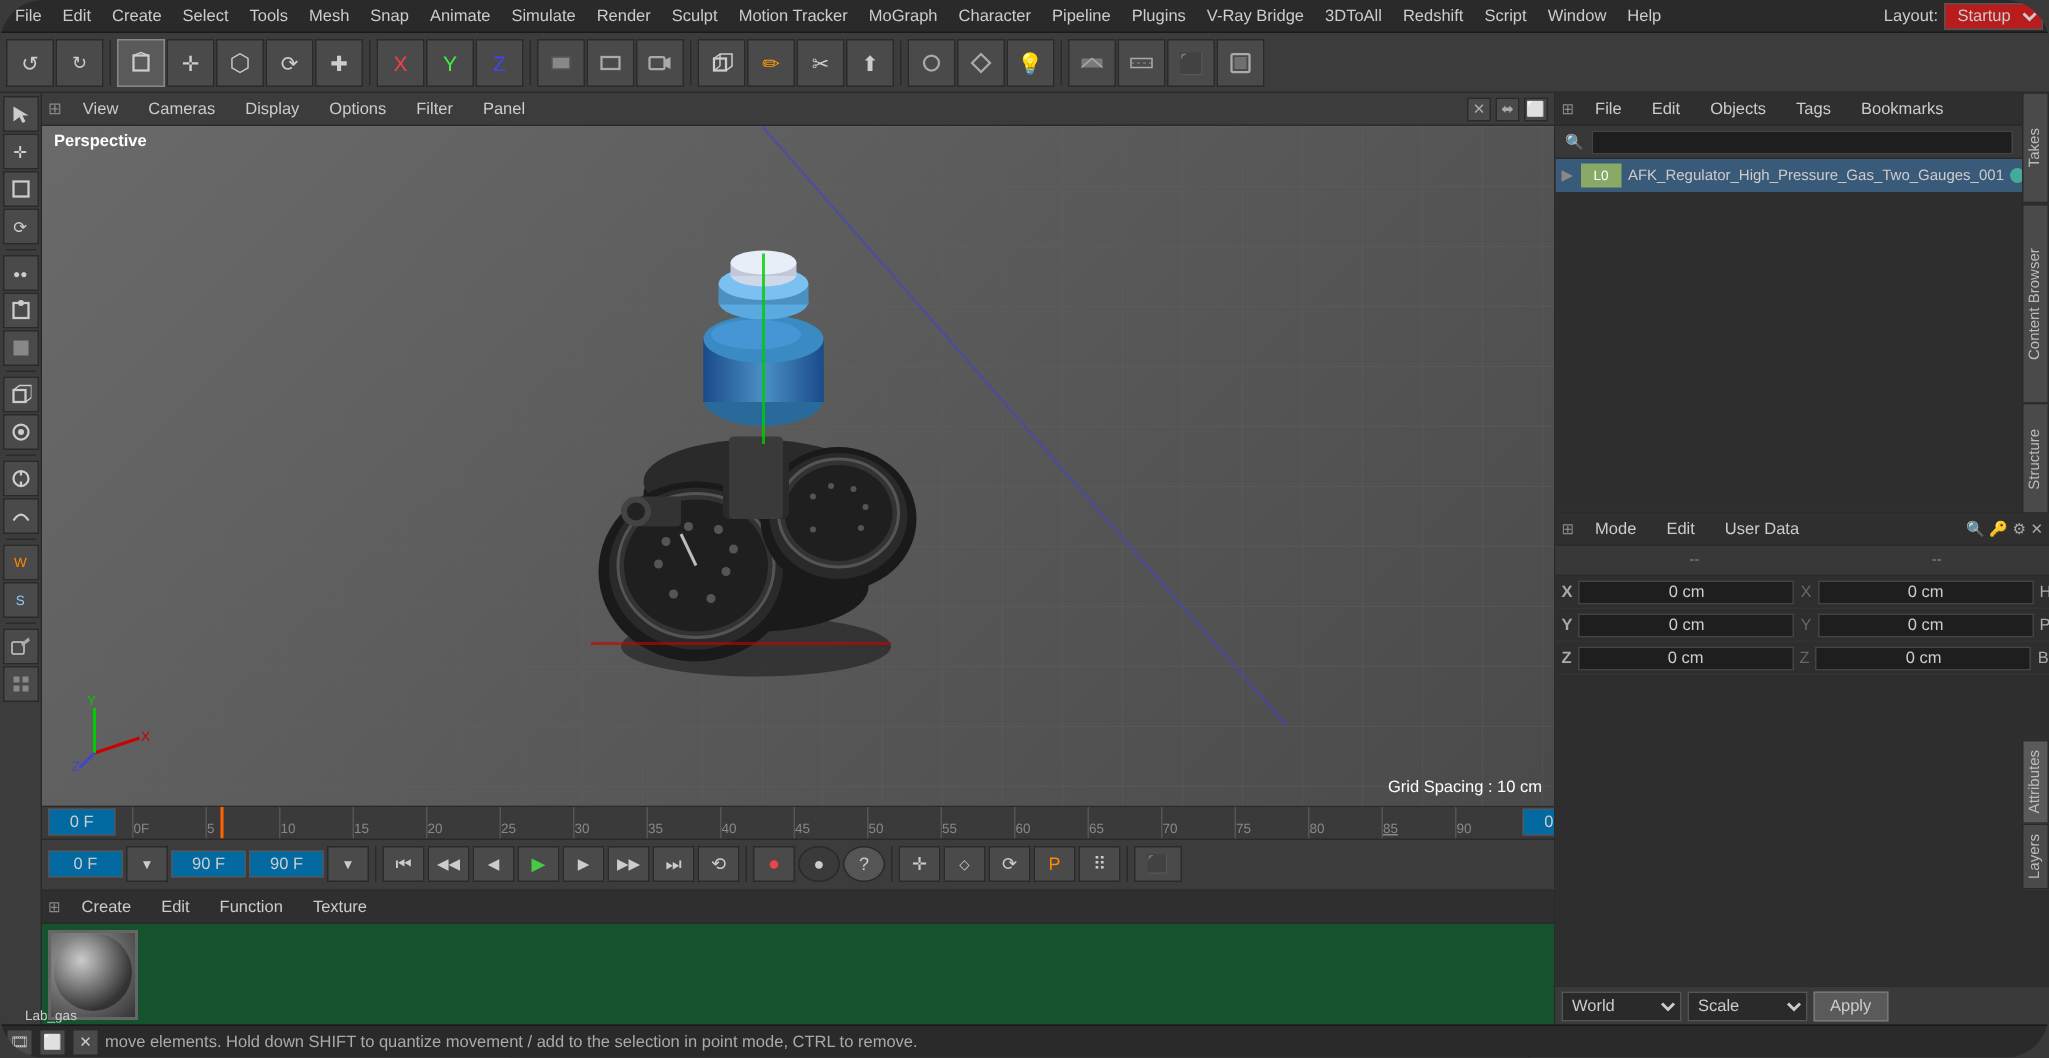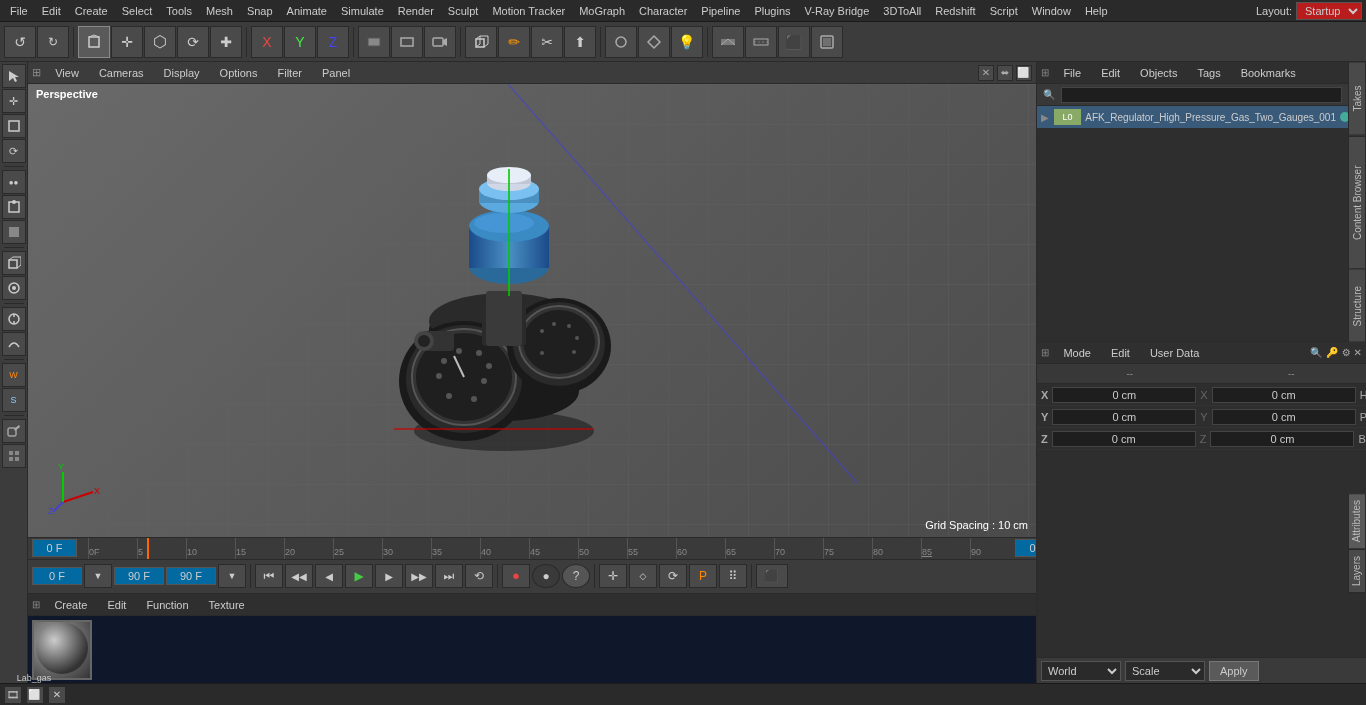--- a/index.html
+++ b/index.html
@@ -83,38 +83,38 @@
     
     #attr-bottom { display: flex; align-items: center; height: 26px; background: #3a3a3a; border-top: 1px solid #2a2a2a; padding: 0 4px; gap: 4px; }
     .coord-dropdown { background: #2a2a2a; border: 1px solid #555; color: #ccc; font-size: 11px; padding: 1px 2px; height: 20px; width: 80px; }
     .apply-btn { background: #5a5a5a; border: 1px solid #777; color: #ccc; font-size: 11px; padding: 2px 10px; cursor: pointer; height: 20px; }
     .bottom-text { font-size: 11px; color: #aaa; }
     .bottom-icon { width: 18px; height: 18px; background: #4a4a4a; border: 1px solid #2a2a2a; cursor: pointer; display: flex; align-items: center; justify-content: center; font-size: 10px; color: #ccc; }
 
     
     #material-shelf { height: 90px; background: #3c3c3c; border-top: 1px solid #2a2a2a; display: flex; flex-direction: column; }
     #mat-shelf-header { display: flex; align-items: center; height: 22px; background: #2f2f2f; padding: 0 4px; gap: 8px; border-bottom: 1px solid #2a2a2a; }
-    #mat-shelf-content { flex: 1; display: flex; align-items: center; padding: 4px; gap: 4px; overflow: auto; background: #0f172a; }
+    #mat-shelf-content { flex: 1; display: flex; align-items: center; padding: 4px; gap: 4px; overflow: auto; background: #14532d; }
     .material-thumb { width: 60px; height: 60px; background: radial-gradient(circle at 35% 35%, #aaa, #333); border: 2px solid #666; cursor: pointer; display: flex; align-items: flex-end; justify-content: center; padding-bottom: 2px; }
 
     
     .frame-indicator { position: absolute; left: 59px; top: 0; width: 2px; height: 100%; background: #ff6600; }
 
     
     #viewport-and-timeline { display: flex; flex-direction: column; flex: 1; overflow: hidden; }
 
     
     #status-bar { height: 22px; background: #2a2a2a; border-top: 1px solid #1a1a1a; display: flex; align-items: center; padding: 0 4px; gap: 4px; position: absolute; bottom: 0; left: 0; right: 0; }
 
     .main-area { display: flex; flex: 1; overflow: hidden; position: relative; }
   </style>
 </head>
 <body>
 
-<div id="app" style="position:relative; width:1366px; height:705px; overflow:hidden;">
+<div id="app" style="position:relative; width:1366px; height:705px; overflow:hidden;border-radius:29px;">
 
   <div id="menu-bar">
     <span class="menu-item">File</span>
     <span class="menu-item">Edit</span>
     <span class="menu-item">Create</span>
     <span class="menu-item">Select</span>
     <span class="menu-item">Tools</span>
     <span class="menu-item">Mesh</span>
     <span class="menu-item">Snap</span>
     <span class="menu-item">Animate</span>
@@ -611,15 +611,16 @@
       </div>
 
     </div>
 
   </div>
 
   <div id="status-bar" style="position:absolute; bottom:0; left:0; right:0; height:22px; background:#2a2a2a; border-top:1px solid #1a1a1a; display:flex; align-items:center; padding:0 4px; gap:4px; z-index:100;">
     <div class="bottom-icon">🎞</div>
     <div class="bottom-icon">⬜</div>
     <div class="bottom-icon">✕</div>
+    <span class="bottom-text">move elements. Hold down SHIFT to quantize movement / add to the selection in point mode, CTRL to remove.</span>
   </div>
 
 </div>
 
 </body></html>

